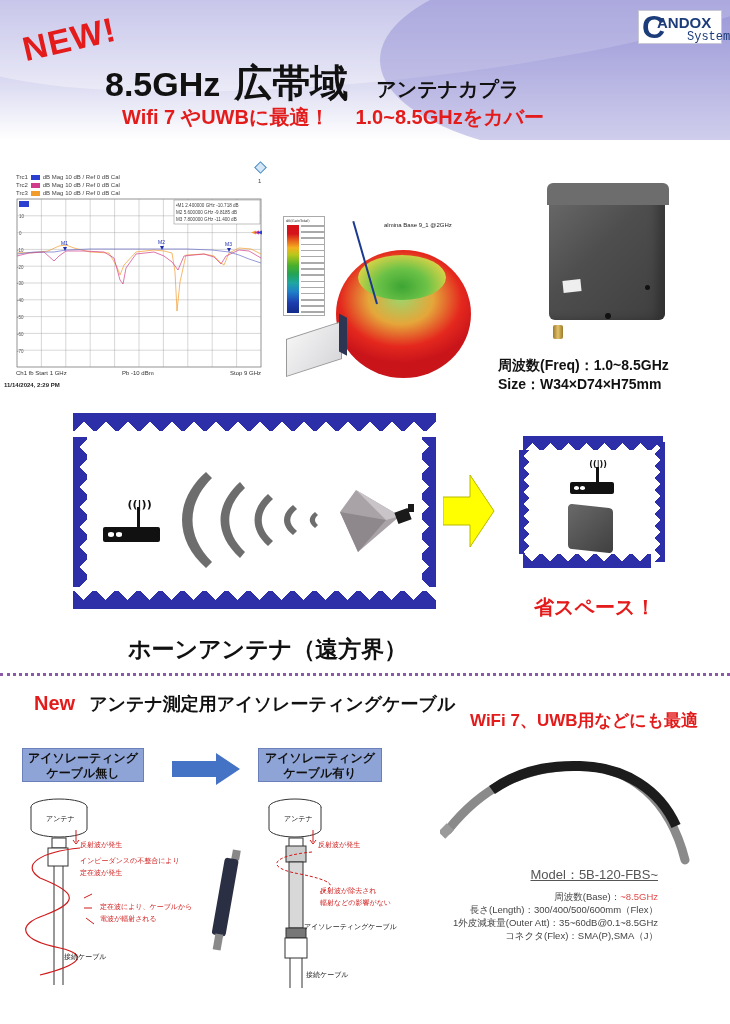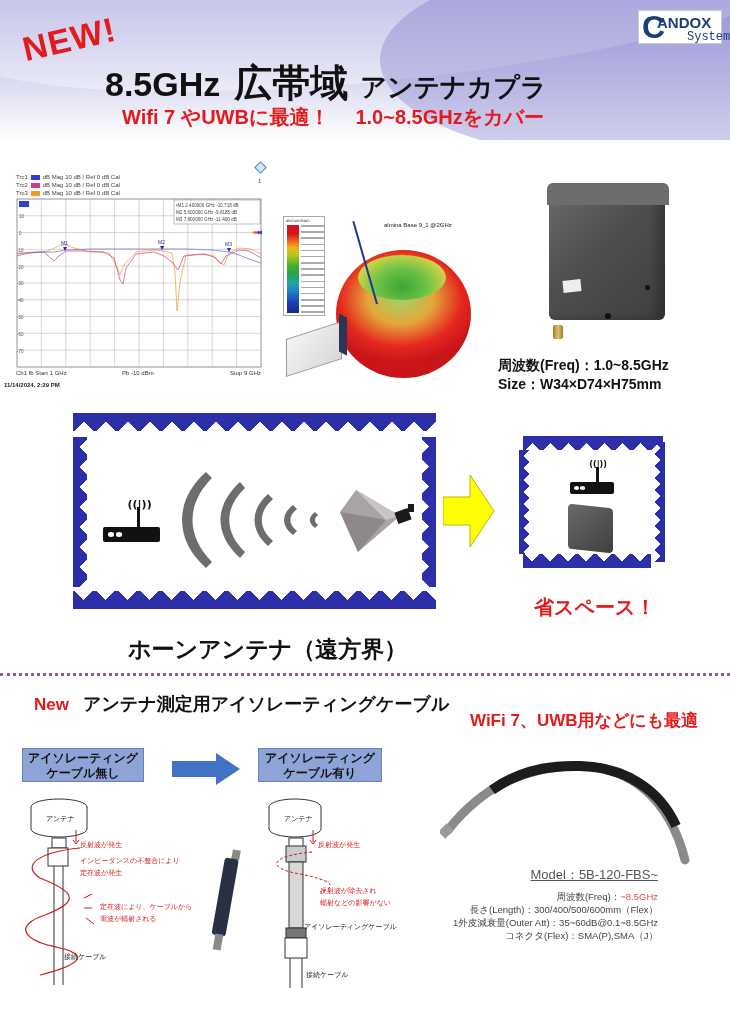--- a/index.html
+++ b/index.html
@@ -15,21 +15,21 @@
     background: rgba(120,115,200,0.35); }
   .new-badge { position: absolute; left: 22px; top: 20px; font-family: "Liberation Sans", sans-serif; font-weight: bold;
     font-size: 34px; color: #e31b1b; transform: rotate(-13deg); letter-spacing: 1px; }
   .logo { position: absolute; left: 638px; top: 10px; width: 84px; height: 34px; background: #fff; border: 1px solid #c9c9d6; }
   .logo .c { position: absolute; left: 3px; top: -2px; font-family: "Liberation Sans", sans-serif; font-weight: bold; font-size: 32px; color: #1c3c7a; }
   .logo .name { position: absolute; left: 18px; top: 3px; font-family: "Liberation Sans", sans-serif; font-weight: bold; font-size: 15px; color: #1c3c7a; letter-spacing: 0; }
   .logo .sys { position: absolute; left: 48px; top: 19px; font-family: Liberation Mono, monospace; font-size: 12px; color: #1c3c7a; }
   .main-title { position: absolute; left: 105px; top: 58px; white-space: nowrap; font-family: "Liberation Sans", sans-serif; font-weight: bold; color: #111; }
   .main-title .t1 { font-size: 34px; }
   .main-title .t2 { font-size: 38px; margin-left: 14px; }
-  .main-title .t3 { font-size: 26px; margin-left: 12px; }
+  .main-title .t3 { font-size: 20px; margin-left: 28px; }
   .subtitle { position: absolute; left: 122px; top: 104px; white-space: nowrap; font-family: "Liberation Sans", sans-serif; font-weight: bold; font-size: 20px; color: #e31b1b; }
   .subtitle .gap { display: inline-block; width: 26px; }
 
   
   .vna { position: absolute; left: 14px; top: 172px; width: 252px; height: 210px; background: #fff; font-family: "Liberation Sans", sans-serif; }
   .vna .trc { position: absolute; left: 2px; font-size: 6px; color: #444; white-space: nowrap; }
   .vna .trc .sw { display: inline-block; width: 9px; height: 5px; vertical-align: middle; margin: 0 3px; }
   .vna .logo-r { position: absolute; left: 242px; top: -9px; width: 9px; height: 9px; border: 1px solid #4a8bc7; transform: rotate(45deg); background: #d5e6f4; }
   .vna .one { position: absolute; left: 244px; top: 6px; font-size: 6px; color: #444; }
   .vna svg { position: absolute; left: 0; top: 0; }
@@ -108,21 +108,21 @@
 
   .arrow-yellow { position: absolute; left: 443px; top: 475px; width: 52px; height: 72px; }
 
   .caption-horn { position: absolute; left: 128px; top: 634px; font-family: "Liberation Sans", sans-serif; font-weight: bold; font-size: 23px; color: #111; white-space: nowrap; }
   .caption-save { position: absolute; left: 534px; top: 594px; font-family: "Liberation Sans", sans-serif; font-weight: bold; font-size: 20px; color: #e31b1b; white-space: nowrap; }
 
   .divider { position: absolute; left: 0; top: 673px; width: 730px; height: 0; border-top: 3px dotted #8a5aa8; }
 
   
   .sec2-title { position: absolute; left: 34px; top: 692px; white-space: nowrap; font-family: "Liberation Sans", sans-serif; font-weight: bold; }
-  .sec2-title .new { color: #e31b1b; font-size: 17px; margin-right: 14px; }
+  .sec2-title .new { color: #e31b1b; font-size: 20px; margin-right: 14px; }
   .sec2-title .txt { color: #111; font-size: 18px; }
   .flexi-note { position: absolute; left: 470px; top: 710px; font-family: "Liberation Sans", sans-serif; font-weight: bold; font-size: 17px; line-height: 22px; color: #e31b1b; white-space: nowrap; }
 
   .tagbox { position: absolute; height: 34px; background: #8ea3d6; border: 1px solid #6b80ba; text-align: center; font-family: "Liberation Sans", sans-serif; font-weight: bold; font-size: 12px; line-height: 15px; color: #111; padding-top: 2px; }
   .tagbox.a { left: 22px; top: 748px; width: 122px; }
   .tagbox.b { left: 258px; top: 748px; width: 124px; }
   .blue-arrow { position: absolute; left: 172px; top: 753px; }
 
   .diagram { position: absolute; font-family: "Liberation Sans", sans-serif; }
   .diagram .ann { position: absolute; font-size: 7px; color: #d01b1b; white-space: nowrap; }
@@ -403,18 +403,18 @@
 
 <svg class="cable-photo" width="260" height="110" viewBox="0 0 260 110">
   <path d="M8 70 C40 30 80 6 140 6 C190 6 230 40 245 100" fill="none" stroke="#8a8a8a" stroke-width="9" stroke-linecap="round"></path>
   <path d="M52 30 C80 10 110 5 140 6 C185 7 220 30 236 66" fill="none" stroke="#1c1c1c" stroke-width="10"></path>
   <rect x="0" y="66" width="12" height="10" fill="#9a9a9a" transform="rotate(-45 6 71)"></rect>
 </svg>
 
 <div class="model">
   <div class="m">Model：5B-120-FBS~</div>
   <div class="rows">
-    <div><span>周波数(Freq)：</span><span class="red">~8.5GHz</span></div>
+    <div><span>周波数(Base)：</span><span class="red">~8.5GHz</span></div>
     <div>長さ(Length)：300/400/500/600mm（Flex）</div>
     <div>1外皮減衰量(Outer Att)：35~60dB@0.1~8.5GHz</div>
     <div>コネクタ(Flex)：SMA(P),SMA（J）</div>
   </div>
 </div>
 
 </body></html>

